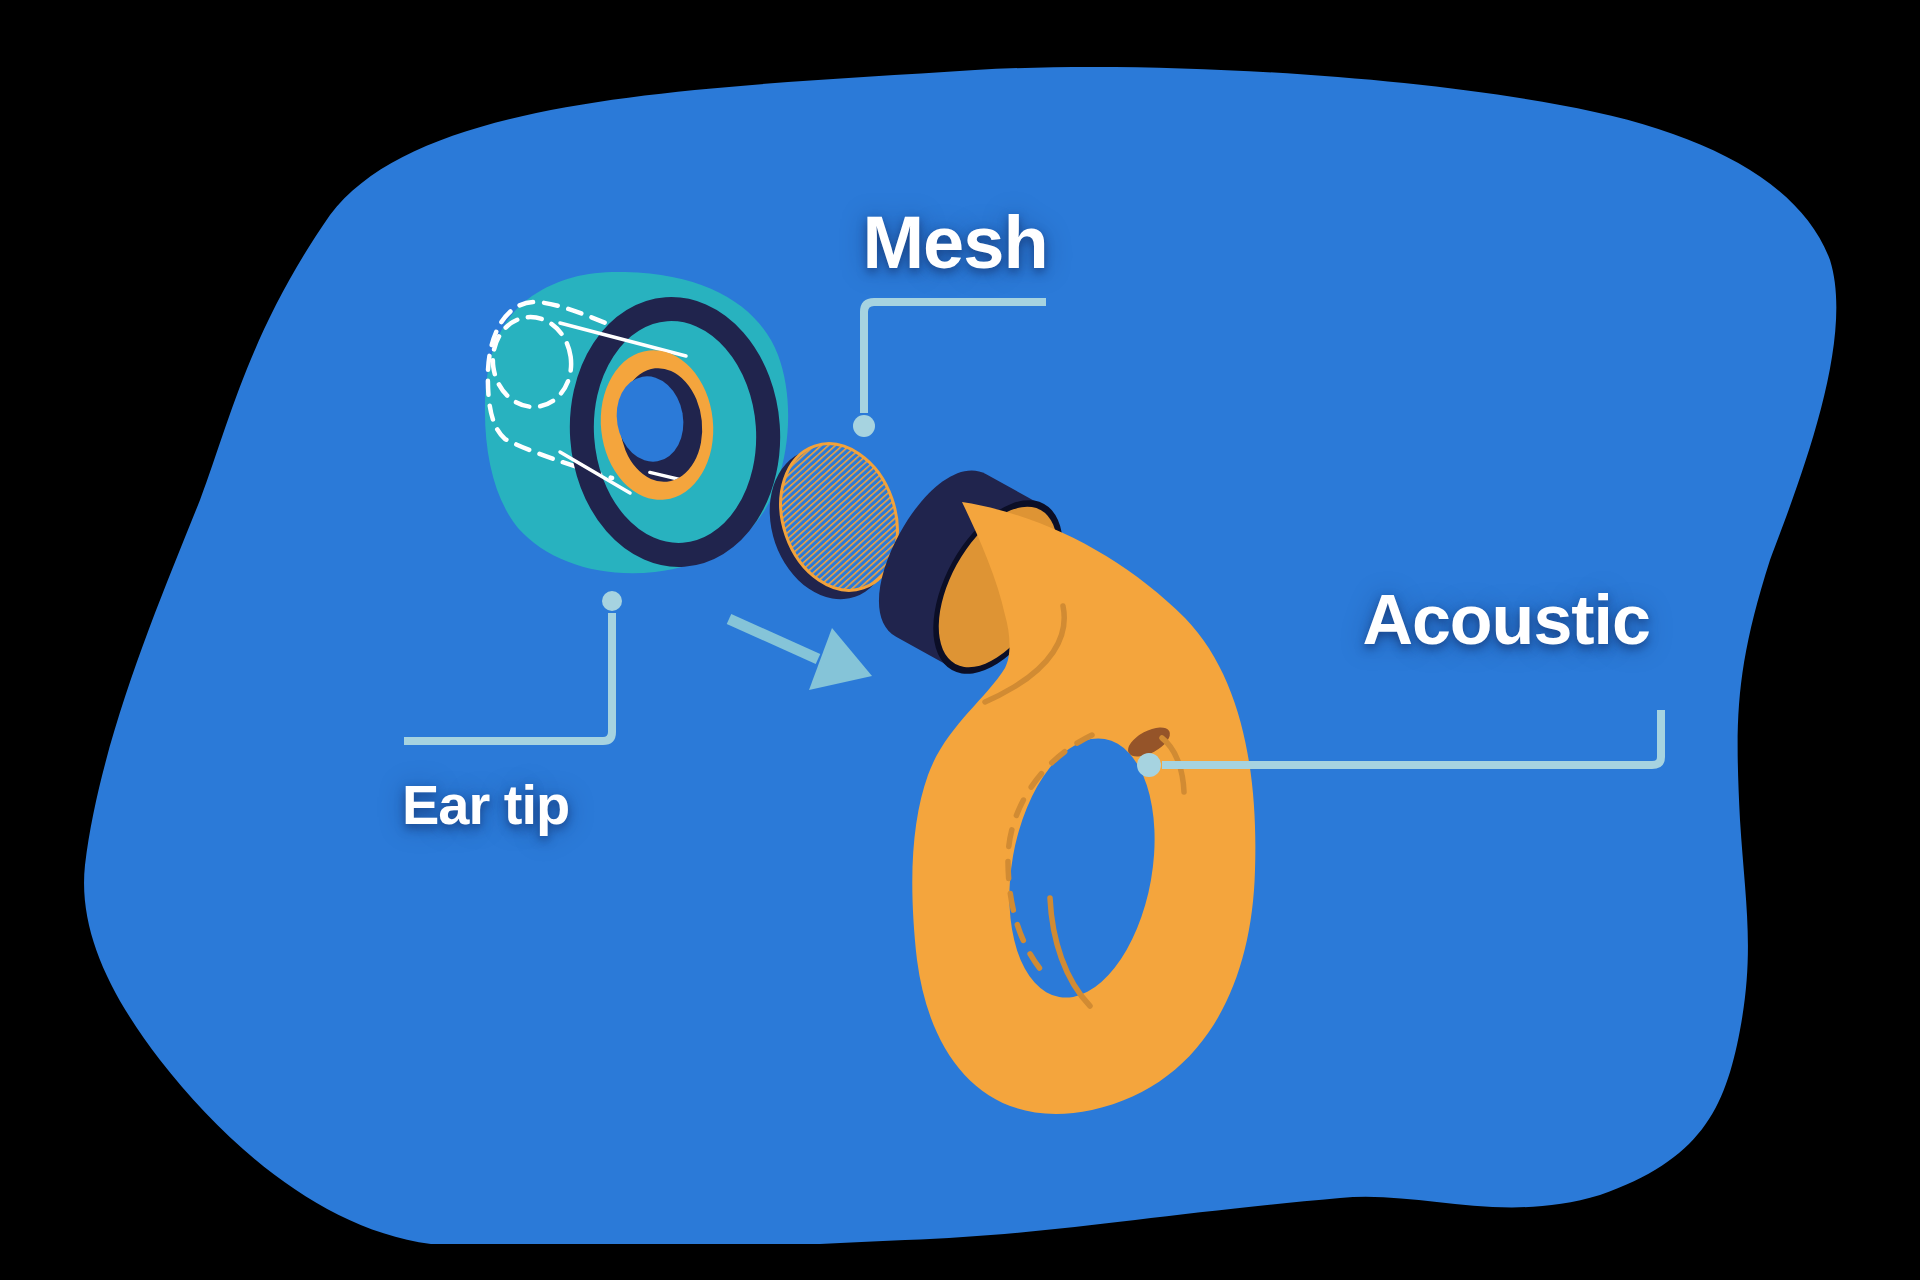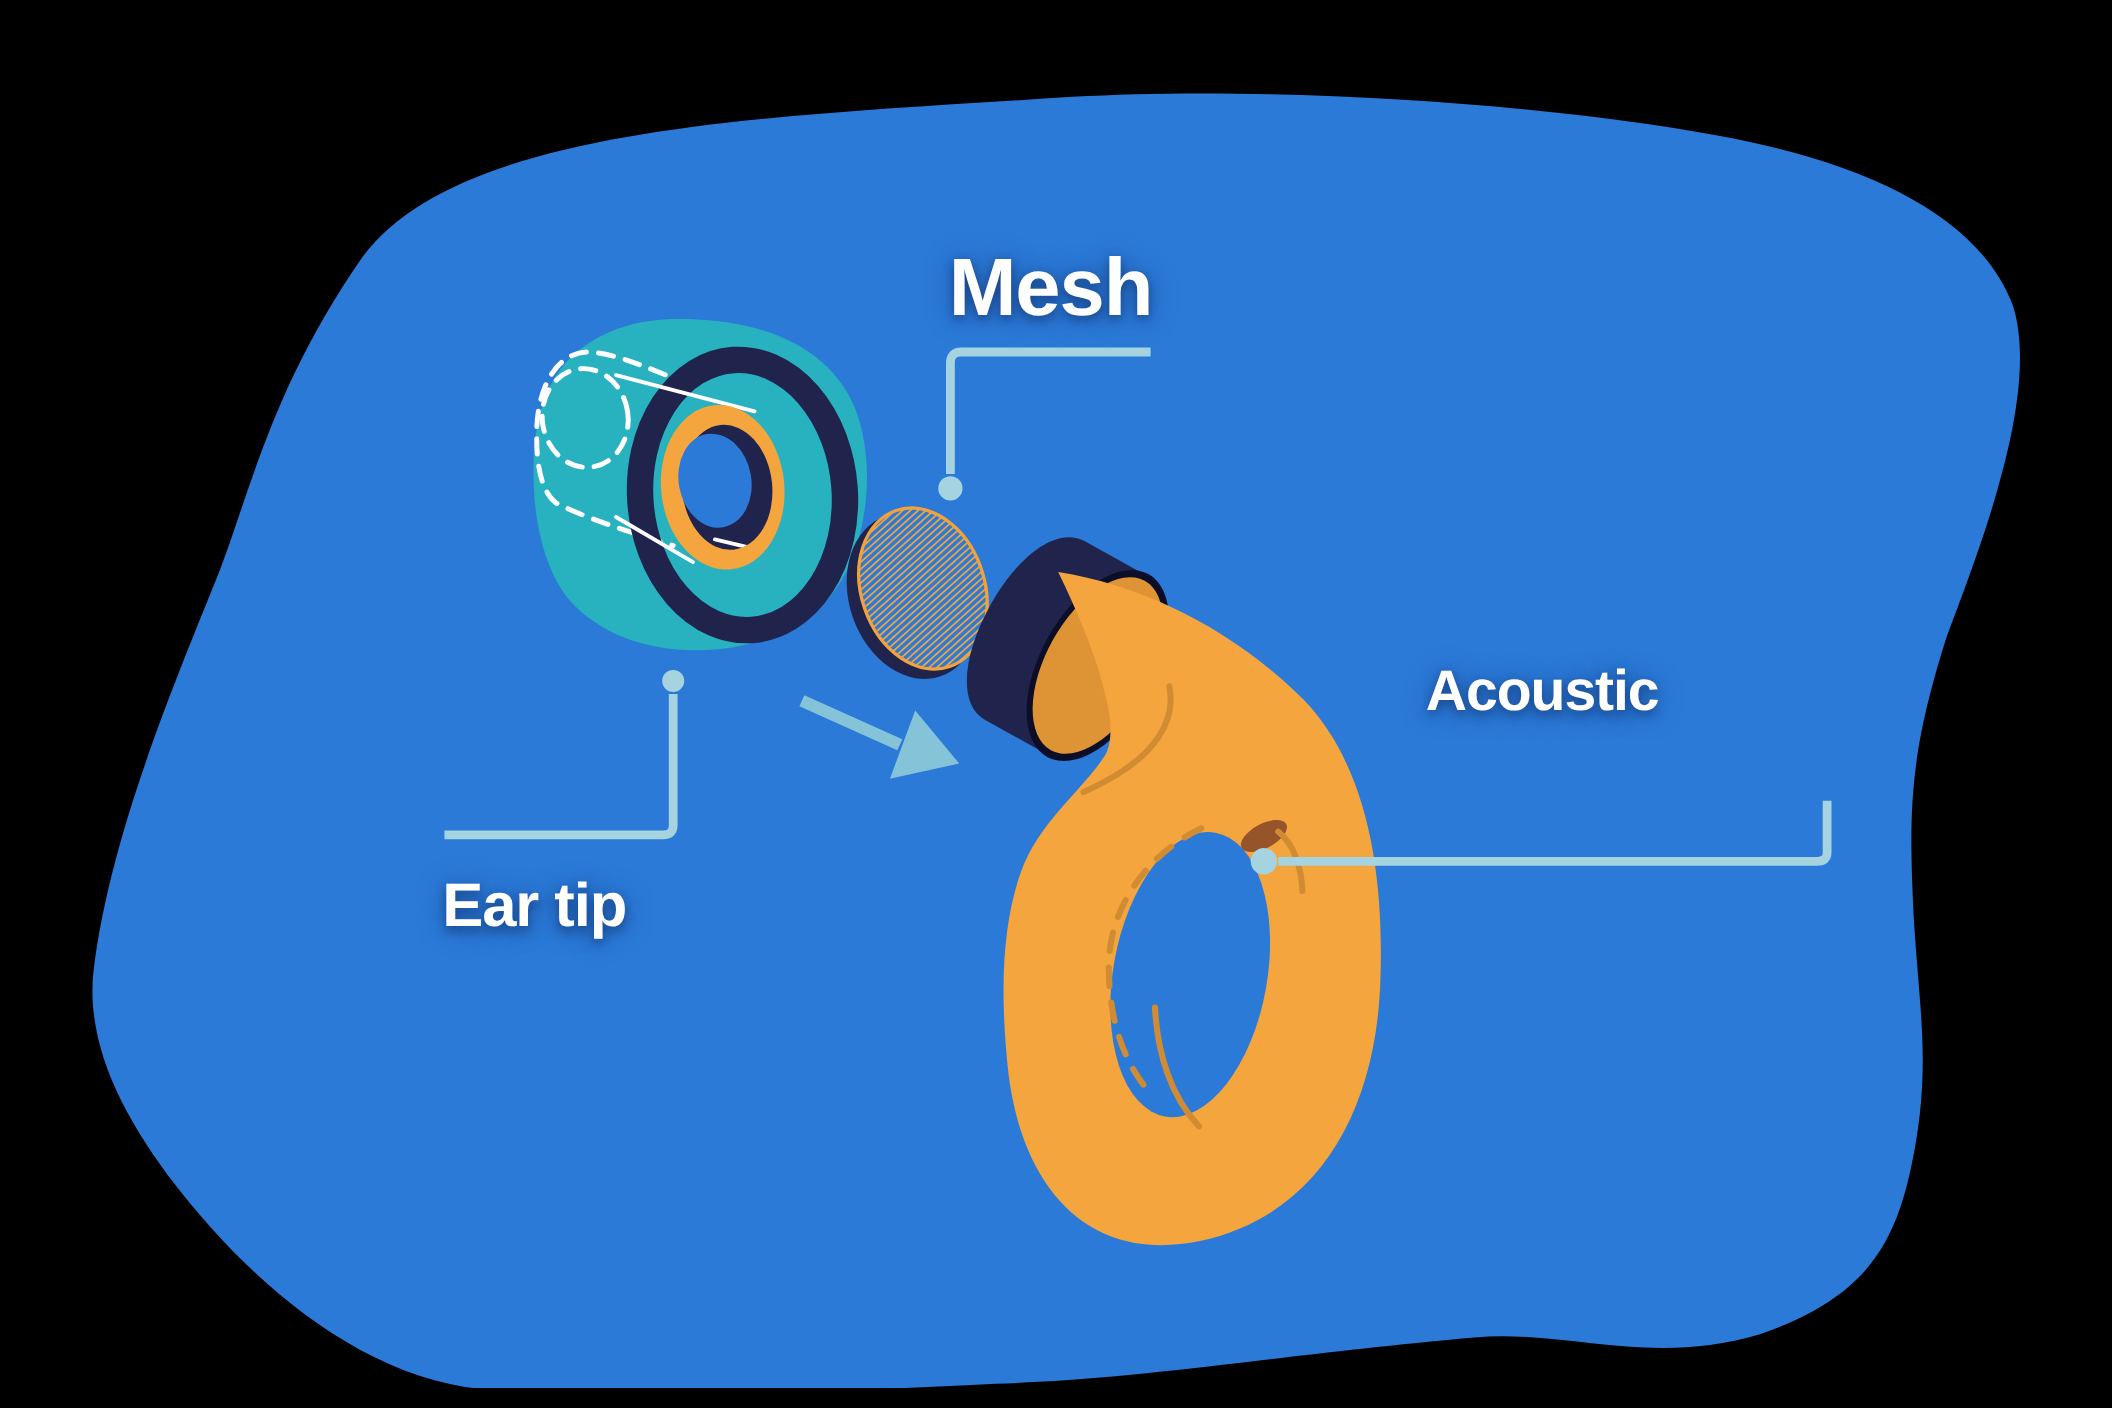--- a/index.html
+++ b/index.html
@@ -18,21 +18,20 @@
     --wire-white:#ffffff;
     --label-text:#ffffff;
   }
   html,body{margin:0;padding:0;background:var(--background);}
   .stage{
     position:relative;
     width:1920px;height:1244px;
     background:var(--background);
     overflow:hidden;
     font-family:"Liberation Sans","DejaVu Sans",sans-serif;
-    margin-top:18px;
   }
   .stage svg{position:absolute;left:0;top:0;}
 
   .blob{fill:var(--blob-blue);}
   .teal-body{fill:var(--teal);}
   .dashed-white{fill:none;stroke:var(--wire-white);stroke-width:4.5;stroke-dasharray:14 11;stroke-linecap:round;}
   .solid-white{fill:none;stroke:var(--wire-white);stroke-width:3.5;stroke-linecap:round;}
   .ring-navy{fill:none;stroke:var(--navy);stroke-width:24;}
   .ring-orange{fill:var(--orange);}
   .hole-navy{fill:var(--navy);}
@@ -57,21 +56,21 @@
   .label{
     position:absolute;
     color:var(--label-text);
     font-weight:700;
     letter-spacing:-1px;
     text-shadow:0 4px 10px rgba(15,35,85,.55), 0 2px 26px rgba(15,35,85,.35);
     white-space:nowrap;
   }
   .label-mesh{left:845px;top:200px;width:220px;font-size:74px;text-align:center;}
   .label-eartip{left:402px;top:772px;font-size:56px;}
-  .label-acoustic{left:1192px;top:582px;width:420px;font-size:52px;line-height:1.1;text-align:center;}
+  .label-acoustic{left:1230px;top:582px;width:420px;font-size:70px;line-height:1.1;text-align:right;}
 </style>
 </head>
 <body>
 
 <div class="stage">
 
   <svg width="1920" height="1280" viewBox="0 0 1920 1280">
     <defs>
       <pattern id="hatchPattern" width="6" height="4.7" patternUnits="userSpaceOnUse" patternTransform="rotate(-23)">
         <rect class="hatch-bg" x="0" y="0" width="6" height="4.7"></rect>

